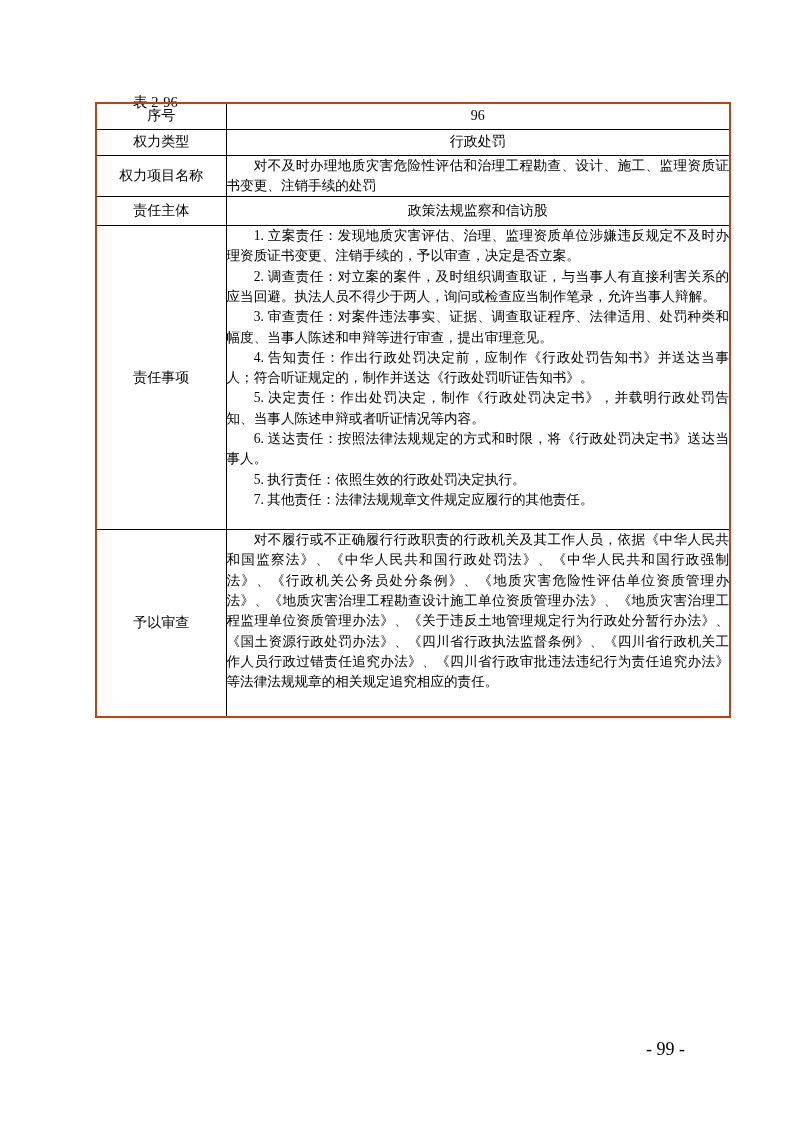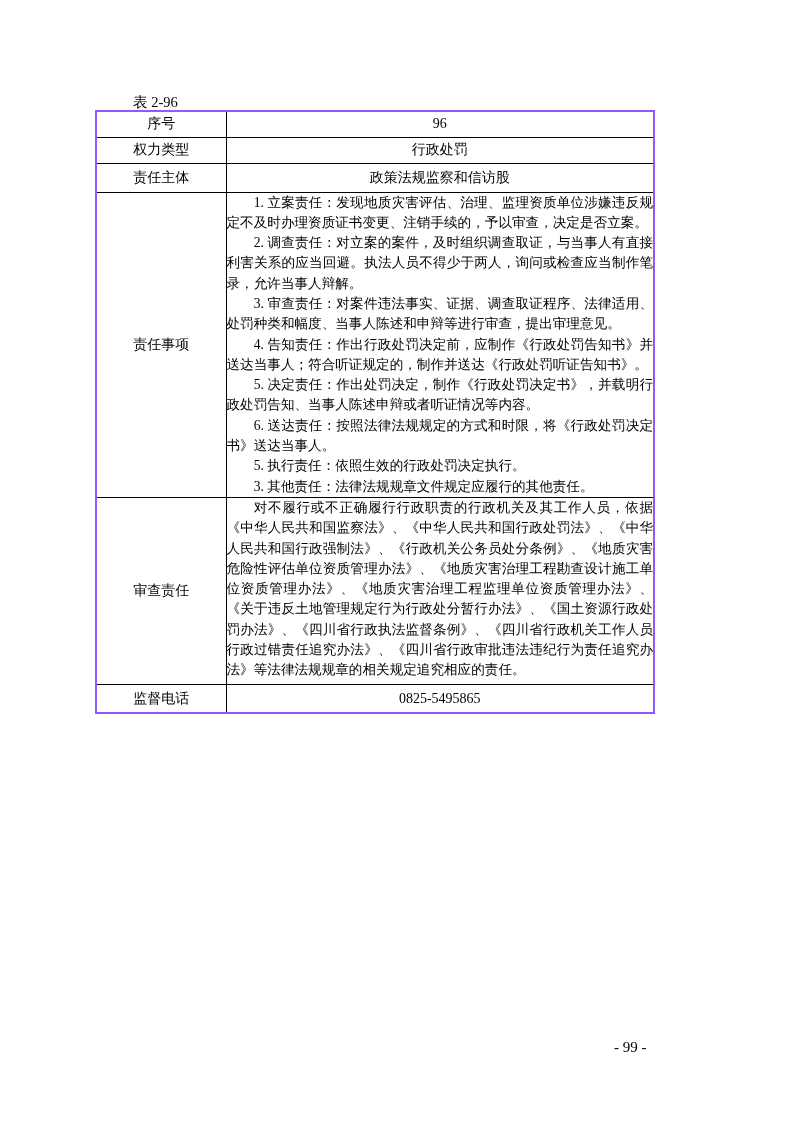--- a/index.html
+++ b/index.html
@@ -15,25 +15,25 @@
   .caption {
     position: absolute;
     left: 133px;
     top: 93px;
     font-size: 14.5px;
     white-space: pre;
   }
   table.doc-table {
     position: absolute;
     left: 95px;
-    top: 110px;
-    width: 560px;
+    top: 102px;
+    width: 636px;
     border-collapse: collapse;
     table-layout: fixed;
-    border: 2px solid #8b5cf6;
+    border: 2px solid #c2410c;
   }
   table.doc-table td {
     border: 1px solid #000000;
     font-size: 14px;
     padding: 0;
     overflow: hidden;
   }
   td.lbl {
     text-align: center;
     vertical-align: middle;
@@ -53,23 +53,23 @@
   }
   .para {
     margin: 0;
     font-size: 13.6px;
     line-height: 20.3px;
     text-align: justify;
     text-indent: 2em;
   }
   .pagenum {
     position: absolute;
-    left: 614px;
+    left: 646px;
     top: 1039px;
-    font-size: 15px;
+    font-size: 18px;
     white-space: pre;
   }
 </style>
 </head>
 <body>
 
 <div class="caption">表 2-96</div>
 
 <table class="doc-table">
   <colgroup>
@@ -78,43 +78,45 @@
   </colgroup>
   <tbody>
     <tr style="height:26px;">
       <td class="lbl">序号</td>
       <td class="val-center">96</td>
     </tr>
     <tr style="height:26px;">
       <td class="lbl">权力类型</td>
       <td class="val-center">行政处罚</td>
     </tr>
+    <tr style="height:41px;">
+      <td class="lbl">权力项目名称</td>
+      <td class="val-text">
+        <p class="para">对不及时办理地质灾害危险性评估和治理工程勘查、设计、施工、监理资质证书变更、注销手续的处罚</p>
+      </td>
+    </tr>
     <tr style="height:29px;padding-left:32px;">
       <td class="lbl">责任主体</td>
       <td class="val-center">政策法规监察和信访股</td>
     </tr>
     <tr style="height:304px;">
       <td class="lbl">责任事项</td>
       <td class="val-text-top">
         <p class="para">1. 立案责任：发现地质灾害评估、治理、监理资质单位涉嫌违反规定不及时办理资质证书变更、注销手续的，予以审查，决定是否立案。</p>
         <p class="para">2. 调查责任：对立案的案件，及时组织调查取证，与当事人有直接利害关系的应当回避。执法人员不得少于两人，询问或检查应当制作笔录，允许当事人辩解。</p>
         <p class="para">3. 审查责任：对案件违法事实、证据、调查取证程序、法律适用、处罚种类和幅度、当事人陈述和申辩等进行审查，提出审理意见。</p>
         <p class="para">4. 告知责任：作出行政处罚决定前，应制作《行政处罚告知书》并送达当事人；符合听证规定的，制作并送达《行政处罚听证告知书》。</p>
         <p class="para">5. 决定责任：作出处罚决定，制作《行政处罚决定书》，并载明行政处罚告知、当事人陈述申辩或者听证情况等内容。</p>
         <p class="para">6. 送达责任：按照法律法规规定的方式和时限，将《行政处罚决定书》送达当事人。</p>
         <p class="para">5. 执行责任：依照生效的行政处罚决定执行。</p>
-        <p class="para">3. 其他责任：法律法规规章文件规定应履行的其他责任。</p>
+        <p class="para">7. 其他责任：法律法规规章文件规定应履行的其他责任。</p>
       </td>
     </tr>
     <tr style="height:187px;">
-      <td class="lbl">审查责任</td>
+      <td class="lbl">予以审查</td>
       <td class="val-text-top">
         <p class="para">对不履行或不正确履行行政职责的行政机关及其工作人员，依据《中华人民共和国监察法》、《中华人民共和国行政处罚法》、《中华人民共和国行政强制法》、《行政机关公务员处分条例》、《地质灾害危险性评估单位资质管理办法》、《地质灾害治理工程勘查设计施工单位资质管理办法》、《地质灾害治理工程监理单位资质管理办法》、《关于违反土地管理规定行为行政处分暂行办法》、《国土资源行政处罚办法》、《四川省行政执法监督条例》、《四川省行政机关工作人员行政过错责任追究办法》、《四川省行政审批违法违纪行为责任追究办法》等法律法规规章的相关规定追究相应的责任。</p>
       </td>
-    </tr>
-    <tr style="height:29px;">
-      <td class="lbl">监督电话</td>
-      <td class="val-center">0825-5495865</td>
     </tr>
   </tbody>
 </table>
 
 <div class="pagenum">- 99 -</div>
 
 </body></html>

